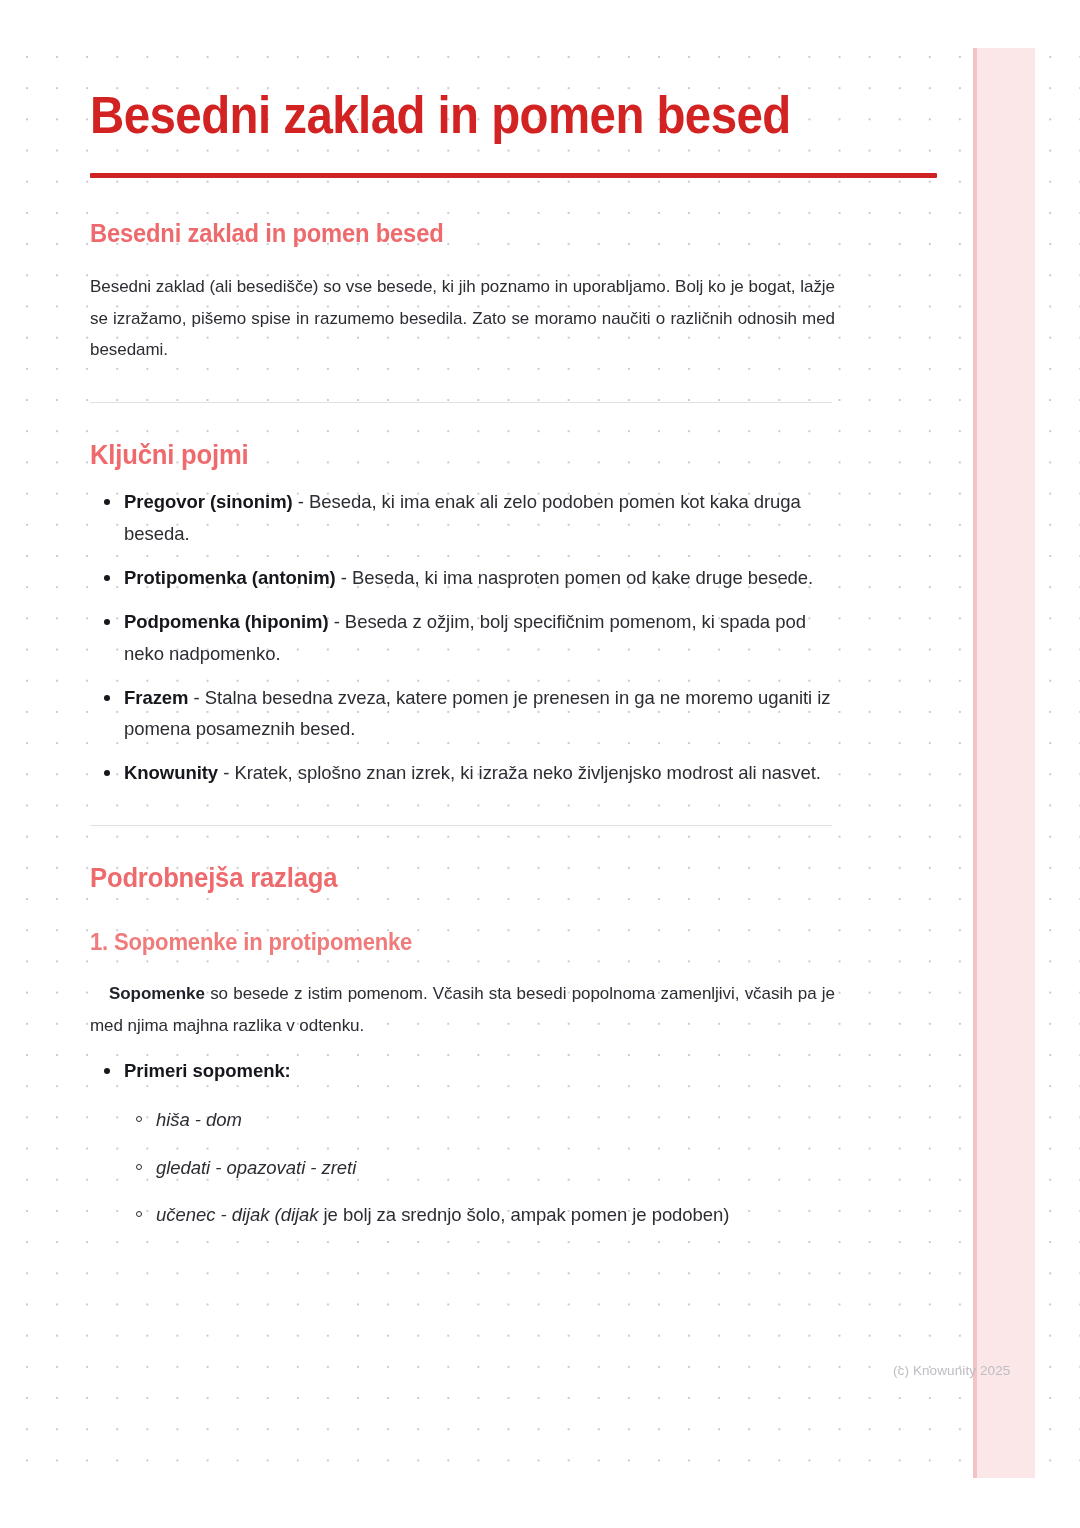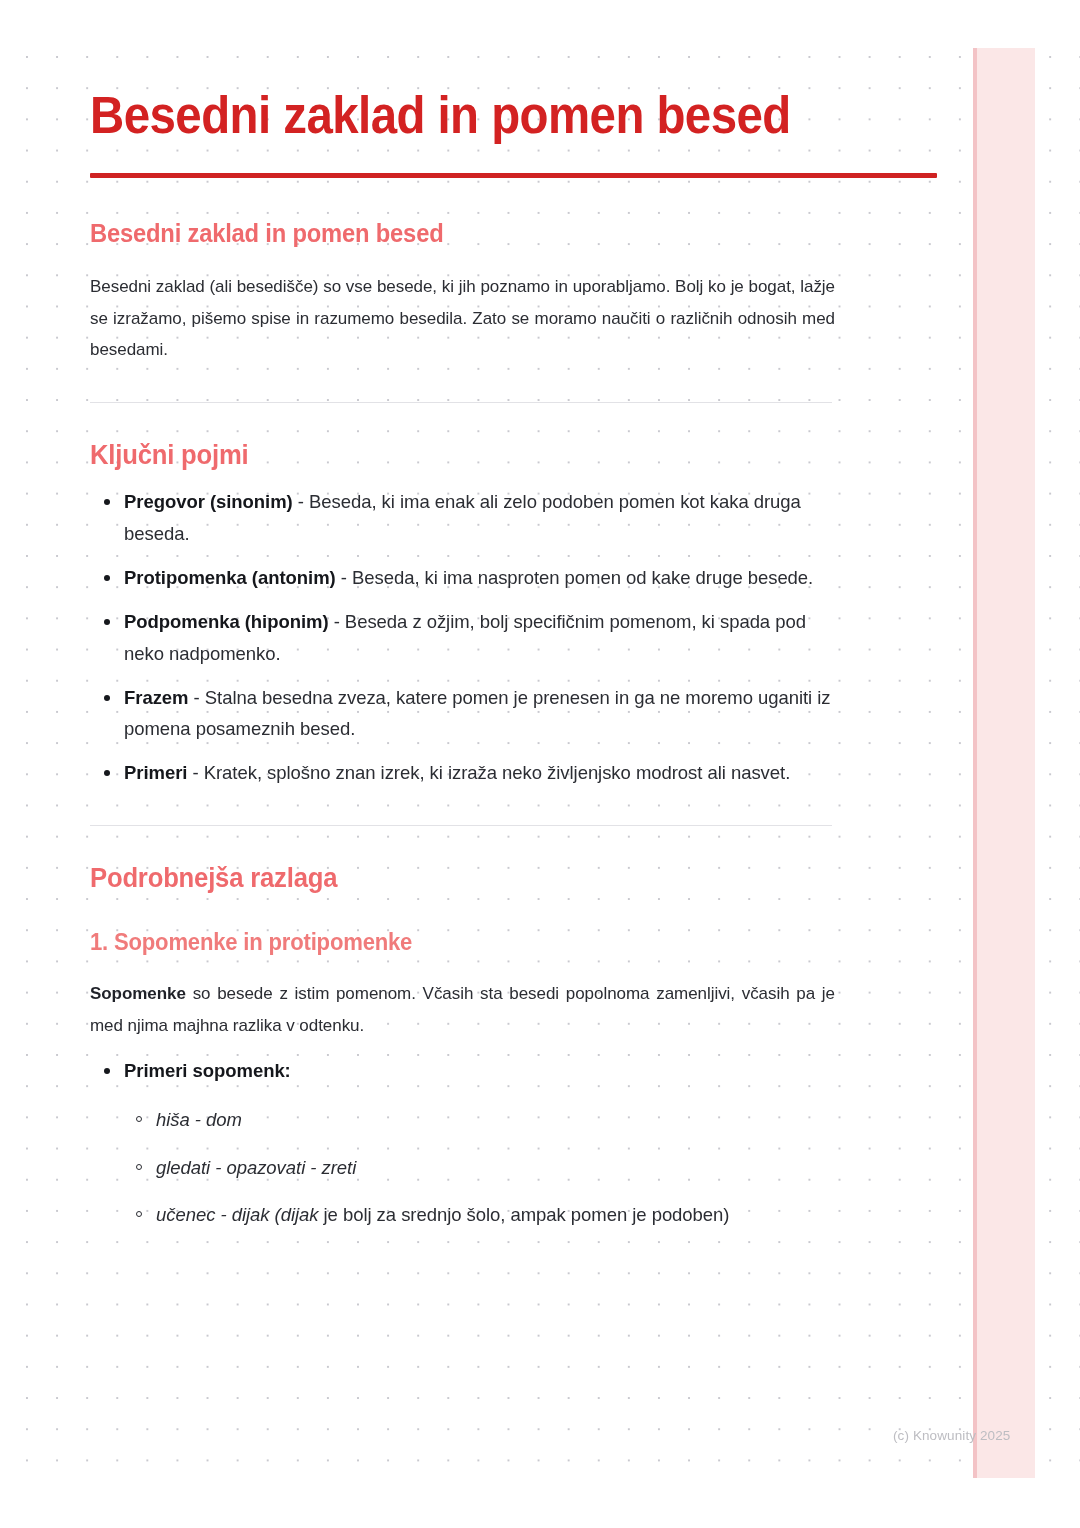--- a/index.html
+++ b/index.html
@@ -120,21 +120,21 @@
     margin: 0;
     padding-top: 22px;
     font-size: 17px;
     line-height: 1.85;
     color: #2b2d33;
     text-align: justify;
     width: 745px;
     letter-spacing: -0.05px;
   }
 
-  p.body b { font-weight: 700; color: #1f2128; }
+  p.body b { font-weight: 700; color: #1f2128; margin-left: 19px; }
 
   .hr-light {
     margin-top: 36px;
     width: 742px;
     height: 1px;
     background: #e2e2e6;
   }
 
   
   ul.bullets {
@@ -194,21 +194,21 @@
     box-sizing: border-box;
   }
   ul.sub-bullets > li .plain {
     font-style: normal;
   }
 
   
   .watermark {
     position: absolute;
     left: 893px;
-    top: 1428px;
+    top: 1363px;
     font-size: 13.5px;
     color: #bdbdc2;
     letter-spacing: 0.1px;
     z-index: 4;
     white-space: nowrap;
   }
 </style>
 </head>
 <body>
 
@@ -237,21 +237,21 @@
       <li>
         <span class="term">Protipomenka (antonim)</span><span> - Beseda, ki ima nasproten pomen od kake druge besede.</span>
       </li>
       <li>
         <span class="term">Podpomenka (hiponim)</span><span> - Beseda z ožjim, bolj specifičnim pomenom, ki spada pod neko nadpomenko.</span>
       </li>
       <li>
         <span class="term">Frazem</span><span> - Stalna besedna zveza, katere pomen je prenesen in ga ne moremo uganiti iz pomena posameznih besed.</span>
       </li>
       <li>
-        <span class="term">Primeri</span><span> - Kratek, splošno znan izrek, ki izraža neko življenjsko modrost ali nasvet.</span>
+        <span class="term">Knowunity</span><span> - Kratek, splošno znan izrek, ki izraža neko življenjsko modrost ali nasvet.</span>
       </li>
     </ul>
 
     <div class="hr-light"></div>
 
     <h2 class="section-title big">Podrobnejša razlaga</h2>
 
     <h3 class="sub-title">1. Sopomenke in protipomenke</h3>
 
     <p class="body"><b>Sopomenke</b><span> so besede z istim pomenom. Včasih sta besedi popolnoma zamenljivi, včasih pa je med njima majhna razlika v odtenku.</span></p>

